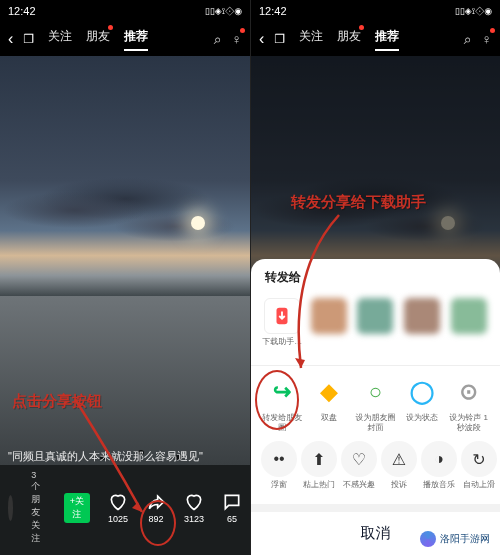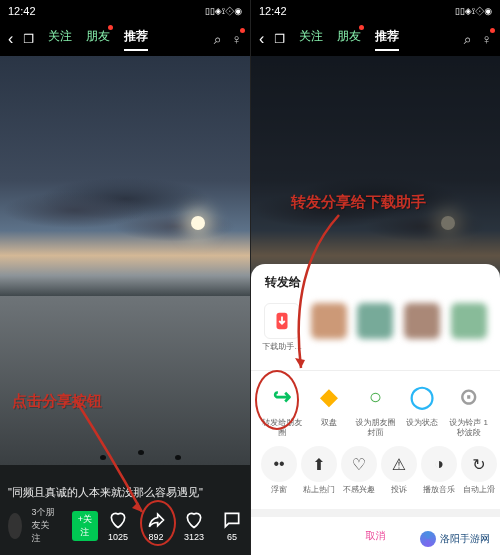--- a/index.html
+++ b/index.html
@@ -10,40 +10,40 @@
 
 
 .status{height:22px;display:flex;align-items:center;justify-content:space-between;padding:0 8px;color:#fff;font-size:11px;background:#000}
 .status-icons{display:flex;gap:2px;font-size:9px}
 
 
 .topnav{height:34px;display:flex;align-items:center;gap:10px;padding:0 8px;color:#aaa;font-size:12px;background:#000;position:relative}
 .topnav .back{color:#fff;font-size:16px}
 .topnav .squares{color:#fff;font-size:12px;margin-right:4px}
 .topnav .tabs{display:flex;gap:14px}
-.topnav .tab{color:#86efac}
+.topnav .tab{color:#e5e5e5}
 .topnav .tab.active{color:#fff;font-weight:bold;border-bottom:2px solid #fff;padding-bottom:4px}
 .topnav .spacer{flex:1}
 .topnav .search{color:#ccc;font-size:14px}
 .topnav .bell{color:#ccc;font-size:14px;position:relative}
 .dot{position:absolute;top:-3px;right:-3px;width:5px;height:5px;background:#ff3b30;border-radius:50%}
 
 
 .video{position:absolute;left:0;right:0;top:56px;bottom:0}
 .sky{position:absolute;inset:0;background:linear-gradient(#2a3545 0%,#3e4a5c 25%,#5d7289 35%,#d4b896 40%,#8d9499 44%,#424a4e 48%,#1c2628 60%,#0a1214 100%)}
 .clouds{position:absolute;top:22%;left:0;right:0;height:22%;background:radial-gradient(ellipse 120px 30px at 30% 40%,#3a4150 0%,transparent 60%),radial-gradient(ellipse 100px 25px at 70% 55%,#4a5160 0%,transparent 60%),radial-gradient(ellipse 140px 35px at 50% 30%,#2c3442 0%,transparent 60%)}
 .sun{position:absolute;right:18%;top:32%;width:14px;height:14px;background:#fff8e0;border-radius:50%;box-shadow:0 0 18px 6px rgba(255,240,200,.7)}
 .sea{position:absolute;left:0;right:0;top:48%;height:34%;background:linear-gradient(#6e7478,#3a3f42)}
 .beach{position:absolute;left:0;right:0;top:82%;bottom:0;background:#1a1d1e}
 .rock{position:absolute;width:6px;height:5px;background:#0d0f10;border-radius:50%}
 
 
 .bottom-overlay{position:absolute;left:0;right:0;bottom:0;padding:6px 8px 10px;color:#fff}
 .caption{font-size:11px;color:#eee;margin-bottom:6px}
-.user-row{display:flex;align-items:center;gap:10px}
+.user-row{display:flex;align-items:center;gap:18px}
 .avatar{width:26px;height:26px;border-radius:50%;background:#333}
 .user-meta{font-size:9px;color:#ccc}
 .follow-btn{background:#00c853;color:#fff;border:none;border-radius:3px;padding:2px 6px;font-size:9px;margin-left:4px}
 .actions{display:flex;gap:18px;margin-left:auto}
 .action{display:flex;flex-direction:column;align-items:center;font-size:9px;gap:2px}
 .action svg{width:20px;height:20px;fill:#fff}
 
 
 .anno-red{position:absolute;color:#c73024;font-size:15px;font-weight:600;text-shadow:1px 1px 0 rgba(0,0,0,.25);z-index:20;pointer-events:none}
 .circle-red{position:absolute;border:2px solid #c73024;border-radius:50%;z-index:21;pointer-events:none}
@@ -52,21 +52,21 @@
 
 .sheet{position:absolute;left:0;right:0;bottom:0;background:#fff;border-radius:14px 14px 0 0;padding:10px 0 0;z-index:5}
 .sheet-title{font-size:12px;font-weight:600;padding:0 14px 8px;color:#222}
 .sheet-row{display:flex;padding:4px 10px;gap:4px}
 .sheet-item{width:56px;display:flex;flex-direction:column;align-items:center;gap:3px}
 .sheet-icon{width:36px;height:36px;border-radius:8px;display:flex;align-items:center;justify-content:center}
 .sheet-label{font-size:8px;color:#666;text-align:center;line-height:1.2;height:20px}
 .sheet-row.top .sheet-icon{border-radius:6px}
 .blur{filter:blur(3px)}
 .divider{height:1px;background:#eee;margin:4px 0}
-.cancel{text-align:center;padding:12px 0;font-size:10px;color:#ec4899;border-top:8px solid #f2f2f2}
+.cancel{text-align:center;padding:12px 0;font-size:15px;color:#0f172a;border-top:8px solid #f2f2f2}
 
 
 .watermark{position:absolute;bottom:6px;right:6px;display:flex;align-items:center;gap:4px;z-index:30;background:rgba(255,255,255,.5);padding:2px 4px;border-radius:3px}
 .watermark .logo{width:16px;height:16px;border-radius:50%;background:conic-gradient(#4a90e2,#7b68ee,#4a90e2)}
 .watermark .txt{font-size:10px;font-weight:normal;color:#1a4a7a}
 </style>
 </head>
 <body>
 
 <div class="container">

